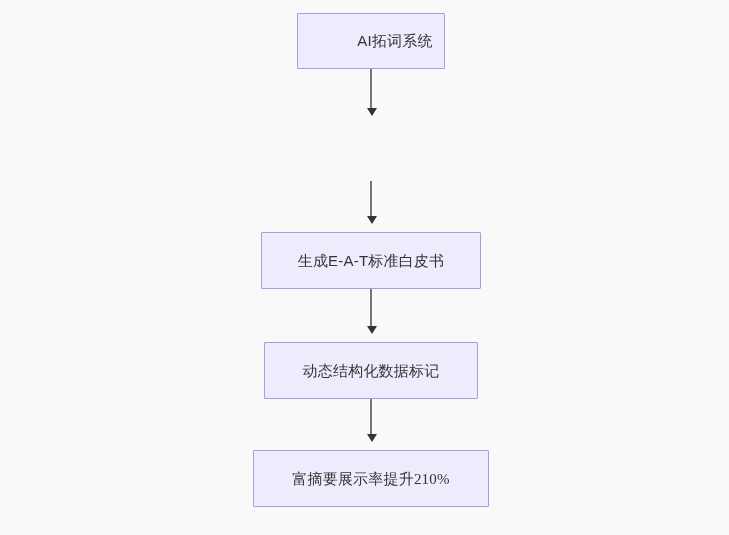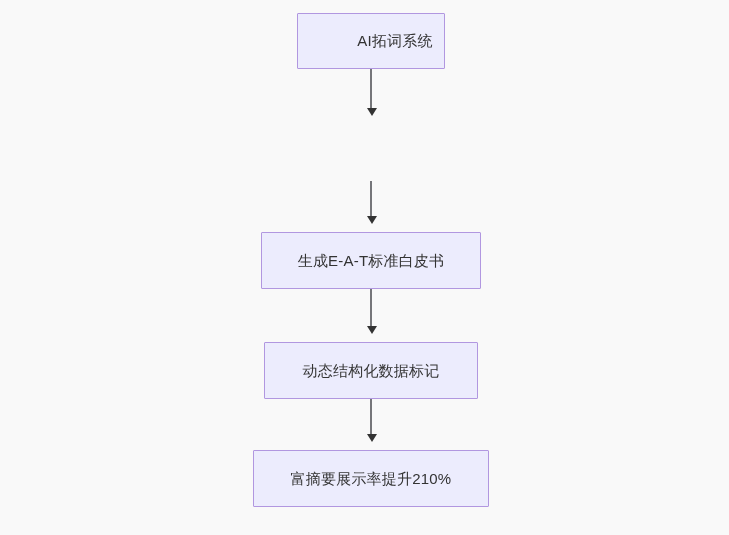--- a/index.html
+++ b/index.html
@@ -82,17 +82,17 @@
 
   <div class="node" id="node-0" style="left: 297px; top: 13px; width: 148px; height: 56px; background: rgb(236, 236, 253); border-color: rgb(177, 151, 224); color: rgb(51, 51, 51); padding-left: 48px;">
     <span>AI拓词系统</span>
   </div>
   <div class="node" id="node-3" style="left: 264px; top: 342px; width: 214px; height: 57px; background: rgb(236, 236, 253); border-color: rgb(177, 151, 224); color: rgb(51, 51, 51);">
     <span>动态结构化数据标记</span>
   </div>
   <div class="node" id="node-2" style="left: 261px; top: 232px; width: 220px; height: 57px; background: rgb(236, 236, 253); border-color: rgb(177, 151, 224); color: rgb(51, 51, 51);">
     <span>生成E-A-T标准白皮书</span>
   </div>
-  <div class="node" id="node-4" style="left: 253px; top: 450px; width: 236px; height: 57px; background: rgb(236, 236, 253); border-color: rgb(177, 151, 224); color: rgb(51, 51, 51);">
+  <div class="node" id="node-4" style="left: 253px; top: 450px; width: 236px; height: 57px; background: rgb(236, 236, 253); border-color: rgb(177, 151, 224); color: rgb(51, 51, 51); font-family: Liberation Serif, serif;">
     <span>富摘要展示率提升210%</span>
   </div>
 
 </div>
 
 </body></html>

